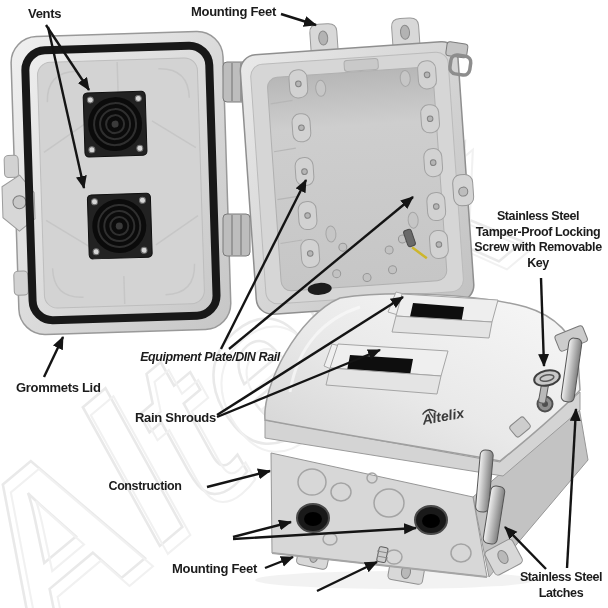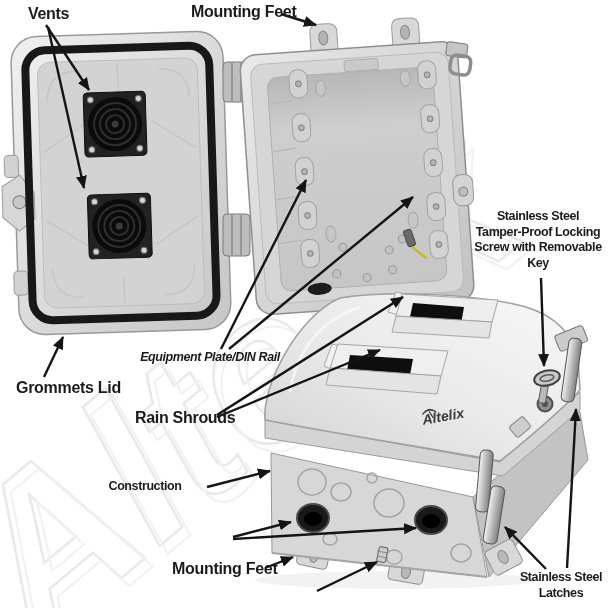--- a/index.html
+++ b/index.html
@@ -1,19 +1,19 @@
 <!DOCTYPE html>
 <html><head>
 <meta charset="utf-8">
 <style>
   html,body{margin:0;padding:0;}
   #stage{position:relative;width:608px;height:608px;background:#ffffff;overflow:hidden;
          font-family:"Liberation Sans", sans-serif;}
   #scene{position:absolute;left:0;top:0;}
-  .lbl{position:absolute;font-weight:bold;font-size:16px;line-height:15.5px;
+  .lbl{position:absolute;font-weight:bold;font-size:13px;line-height:15.5px;
        color:#1b1b1b;white-space:nowrap;letter-spacing:-0.3px;}
   .ctr{text-align:center;white-space:normal;font-size:12.5px;letter-spacing:-0.4px;}
 </style>
 </head>
 <body>
 
 <div id="stage">
 
 <svg id="scene" width="608" height="608" viewBox="0 0 608 608">
   <defs>

